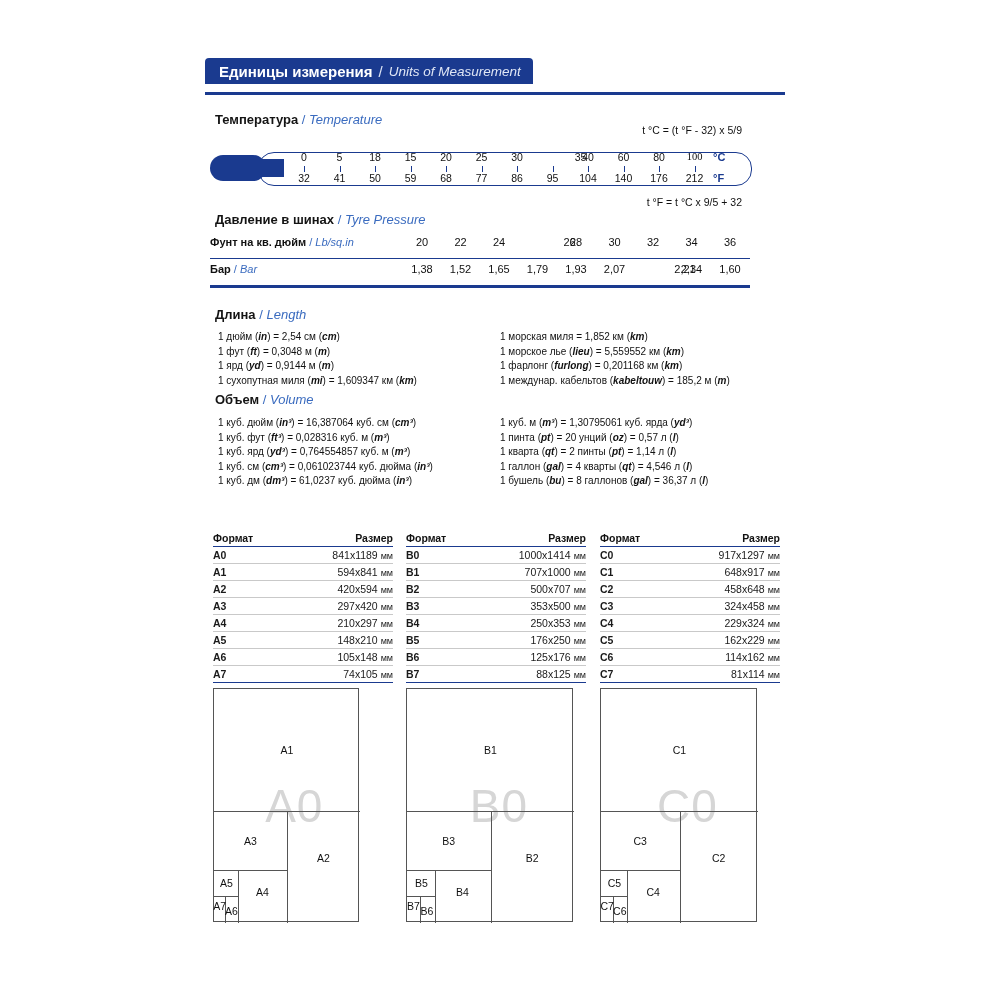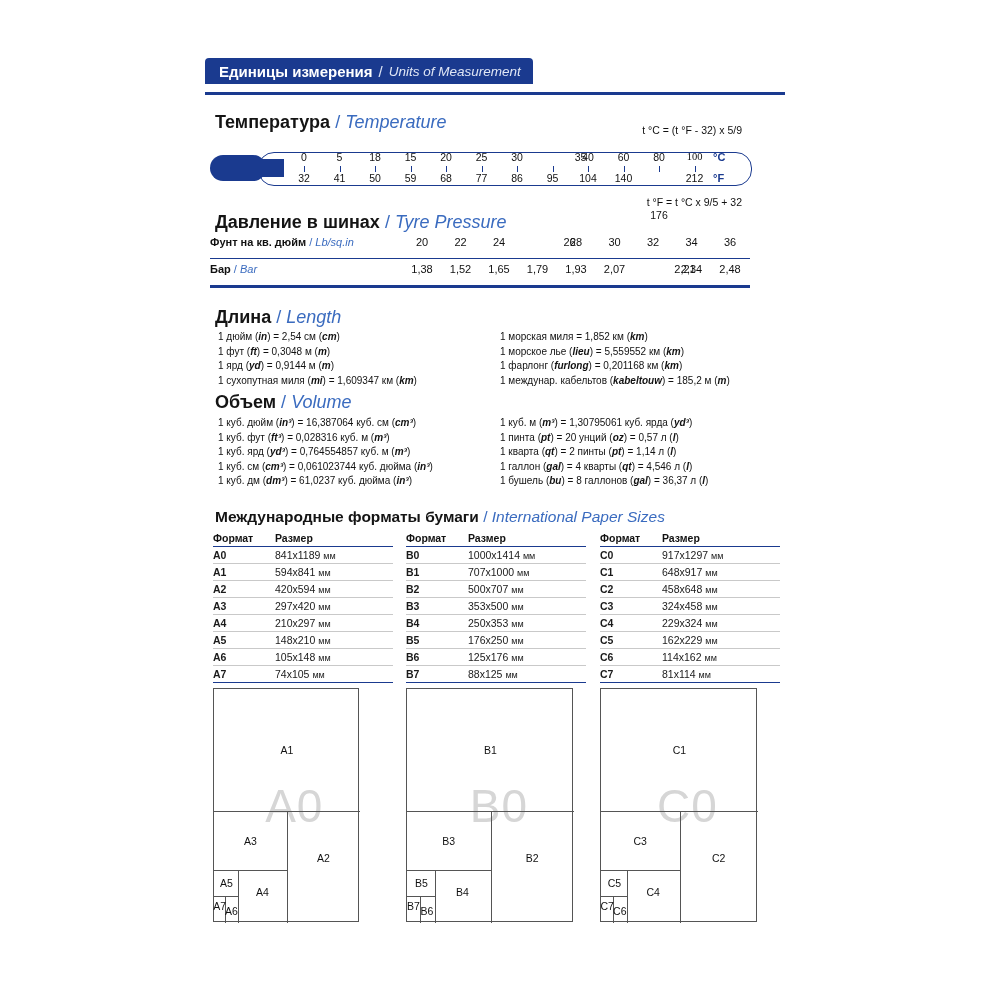--- a/index.html
+++ b/index.html
@@ -36,21 +36,21 @@
     font-style:italic;
     font-size:13.5px;
     color:#dfe6f5;
     margin-left:6px;
   }
   .banner-pill .slash{color:#dfe6f5;margin-left:6px;font-weight:normal;}
 
   
   .sec-title{
     position:absolute;
-    font-size:18px;font-weight:bold;color:#141414;
+    font-size:13px;font-weight:bold;color:#141414;
     white-space:nowrap;
   }
   .sec-title .slash{color:#3a6bbf;font-weight:normal;}
   .sec-title .lat{color:#3a6bbf;font-weight:normal;font-style:italic;}
   .sec-title.big{font-size:15.5px;}
 
   
   .formula{
     position:absolute;font-size:10.5px;color:#111;white-space:nowrap;
   }
@@ -118,21 +118,21 @@
   .ptable{position:absolute;width:180px;font-size:10.5px;}
   .ptable .th{
     display:flex;border-bottom:1.2px solid #1a3a8f;padding-bottom:2px;
     font-weight:bold;font-size:10.5px;color:#111;
   }
   .ptable .tr{
     display:flex;border-bottom:.8px solid #c9c9c9;padding:2px 0 2px 0;
   }
   .ptable .tr:last-child{border-bottom:1.2px solid #1a3a8f;}
   .ptable .c1{width:62px;font-weight:bold;}
-  .ptable .c2{flex:1;}
+  .ptable .c2{flex:1;text-align:right;}
   .ptable .c2 .u{font-size:9px;}
 
   
   .diagram{position:absolute;border:1px solid #555;background:#fff;}
   .dline{position:absolute;background:#555;}
   .dlabel{
     position:absolute;font-size:10.5px;color:#111;
     transform:translate(-50%,-50%);white-space:nowrap;
   }
   .dghost{
@@ -198,21 +198,21 @@
         <span class="tick-label" style="left: 94px;">32</span>
         <span class="tick-label" style="left: 129.5px;">41</span>
         <span class="tick-label" style="left: 165px;">50</span>
         <span class="tick-label" style="left: 200.5px;">59</span>
         <span class="tick-label" style="left: 236px;">68</span>
         <span class="tick-label" style="left: 271.5px;">77</span>
         <span class="tick-label" style="left: 307px;">86</span>
         <span class="tick-label" style="left: 342.5px;">95</span>
         <span class="tick-label" style="left: 378px;">104</span>
         <span class="tick-label" style="left: 413.5px;">140</span>
-        <span class="tick-label" style="left: 449px; margin-top: 37px;">176</span>
+        <span class="tick-label" style="left: 449px;">176</span>
         <span class="tick-label" style="left: 484.5px;">212</span>
       </div>
     <div class="unit-c" style="top:4px;">°C</div>
     <div class="unit-f" style="top:25px;">°F</div>
   </div>
 
   <div class="sec-title" style="left:215px;top:212px;">
     <span>Давление в шинах</span>
     <span class="slash">/</span>
     <span class="lat">Tyre Pressure</span>
@@ -245,21 +245,21 @@
       </div>
       <div id="bar-vals">
           <div class="val" style="left: 212px;">1,38</div>
           <div class="val" style="left: 250.5px;">1,52</div>
           <div class="val" style="left: 289px;">1,65</div>
           <div class="val" style="left: 327.5px;">1,79</div>
           <div class="val" style="left: 366px;">1,93</div>
           <div class="val" style="left: 404.5px;">2,07</div>
           <div class="val" style="left: 443px; margin-left: 32px;">2,21</div>
           <div class="val" style="left: 481.5px;">2,34</div>
-          <div class="val" style="left: 520px;">2,48</div>
+          <div class="val" style="left: 520px;">1,60</div>
         </div>
     </div>
   </div>
 
   <div class="sec-title" style="left:215px;top:307px;">
     <span>Длина</span>
     <span class="slash">/</span>
     <span class="lat">Length</span>
   </div>
   <div class="convlist" id="len-c1" style="left:218px;top:330px;">
@@ -288,25 +288,20 @@
       <div>1 куб. дм (<b>dm³</b>) = 61,0237 куб. дюйма (<b>in³</b>)</div>
     </div>
   <div class="convlist" id="vol-c2" style="left:500px;top:416px;">
       <div>1 куб. м (<b>m³</b>) = 1,30795061 куб. ярда (<b>yd³</b>)</div>
       <div>1 пинта (<b>pt</b>) = 20 унций (<b>oz</b>) = 0,57 л (<b>l</b>)</div>
       <div>1 кварта (<b>qt</b>) = 2 пинты (<b>pt</b>) = 1,14 л (<b>l</b>)</div>
       <div>1 галлон (<b>gal</b>) = 4 кварты (<b>qt</b>) = 4,546 л (<b>l</b>)</div>
       <div>1 бушель (<b>bu</b>) = 8 галлонов (<b>gal</b>) = 36,37 л (<b>l</b>)</div>
     </div>
 
-  <div class="sec-title big" style="left:215px;top:508px;">
-    <span>Международные форматы бумаги</span>
-    <span class="slash">/</span>
-    <span class="lat">International Paper Sizes</span>
-  </div>
 
   <div class="ptable" id="tbl-a" style="left:213px;top:532px;">
       <div class="th">
         <div class="c1">Формат</div>
         <div class="c2">Размер</div>
       </div>
       <div class="tr">
         <div class="c1">A0</div>
         <div class="c2">841x1189 <span class="u">мм</span></div>
       </div>

